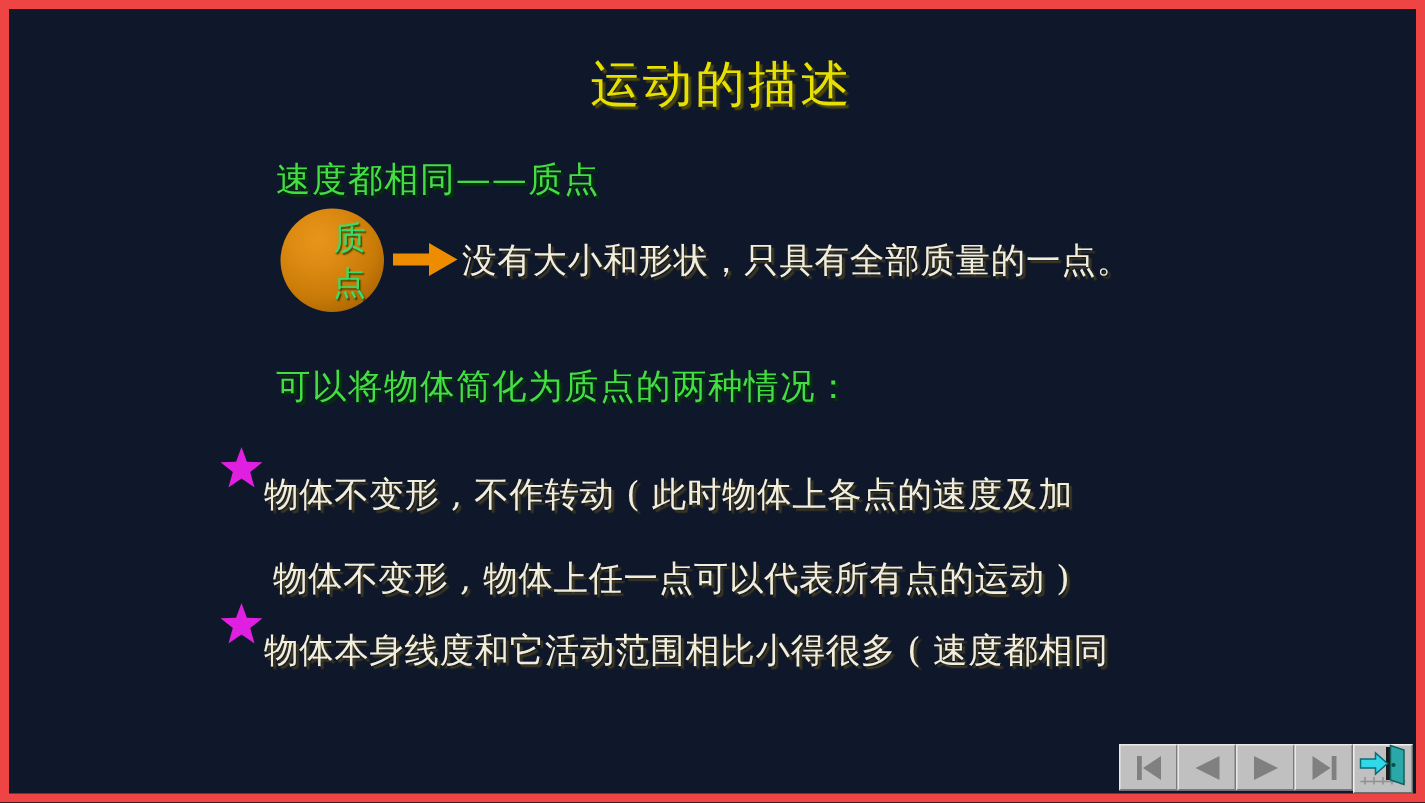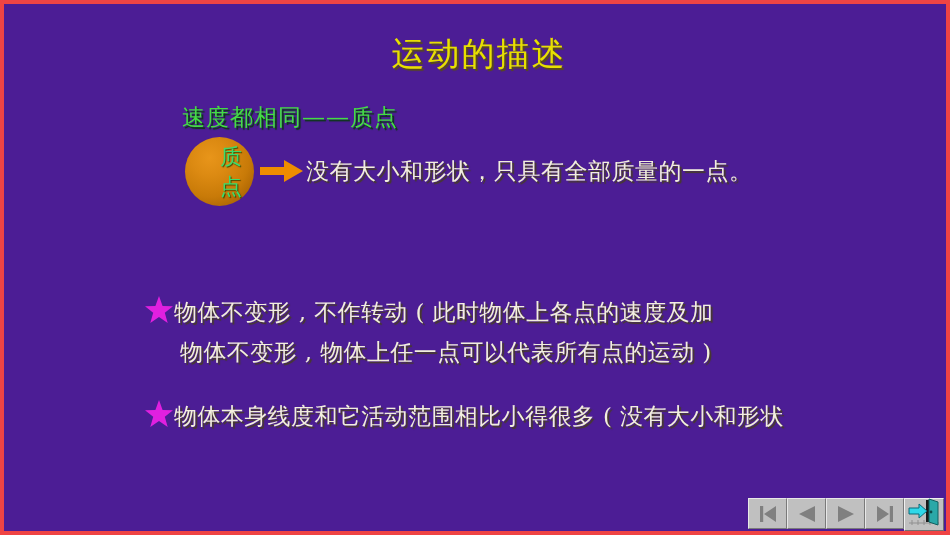--- a/index.html
+++ b/index.html
@@ -4,25 +4,25 @@
 <style>
   html, body {
     margin: 0;
     padding: 0;
     background: #000;
   }
   #slide {
     position: relative;
     width: 950px;
     height: 535px;
-    background: #4c1d95;
+    background: #0f172a;
     overflow: hidden;
     font-family: "DejaVu Serif", "Liberation Serif", serif;
     box-sizing: border-box;
-    border: 4px solid #ef4444;
+    border: 6px solid #ef4444;
   }
 
   
   #title {
     position: absolute;
     left: 0;
     top: 28px;
     width: 950px;
     text-align: center;
     font-family: "DejaVu Serif", "Liberation Serif", serif;
@@ -114,20 +114,21 @@
     margin-top: 3px;
   }
   .bullet-line {
     font-family: "DejaVu Serif", "Liberation Serif", serif;
     font-size: 23px;
     letter-spacing: 0.4px;
     color: #f2eede;
     text-shadow: 2px 2px 1px rgba(70,62,30,0.9);
     white-space: nowrap;
     line-height: 40px;
+    margin-top: 16px;
   }
   .bullet-line.cont {
     margin-left: 36px;
   }
 
   
   #nav-bar {
     position: absolute;
     right: 2px;
     bottom: 2px;
@@ -181,41 +182,42 @@
   </div>
 
   <div id="particle-arrow">
     <svg width="44" height="24" viewBox="0 0 44 24">
       <polygon points="0,8 24,8 24,1 43,12 24,23 24,16 0,16" fill="#ee8c00"></polygon>
     </svg>
   </div>
 
   <div class="body-text" id="definition-text">没有大小和形状，只具有全部质量的一点。</div>
 
+  <div class="green-head" id="subtitle-cases">可以将物体简化为质点的两种情况：</div>
 
   <div class="bullet-block" id="bullet-1">
     <div class="bullet-row-first">
       <span class="star-icon">
         <svg width="30" height="30" viewBox="0 0 30 30">
           <polygon points="15,1 18.6,10.9 29,11.2 20.8,17.7 23.7,28 15,22 6.3,28 9.2,17.7 1,11.2 11.4,10.9" fill="#e020e0"></polygon>
         </svg>
       </span>
       <span class="bullet-line">物体不变形 , 不作转动 ( 此时物体上各点的速度及加</span>
     </div>
     <div class="bullet-line cont">物体不变形 , 物体上任一点可以代表所有点的运动 )</div>
   </div>
 
   <div class="bullet-block" id="bullet-2">
     <div class="bullet-row-first">
       <span class="star-icon">
         <svg width="30" height="30" viewBox="0 0 30 30">
           <polygon points="15,1 18.6,10.9 29,11.2 20.8,17.7 23.7,28 15,22 6.3,28 9.2,17.7 1,11.2 11.4,10.9" fill="#e020e0"></polygon>
         </svg>
       </span>
-      <span class="bullet-line">物体本身线度和它活动范围相比小得很多 ( 没有大小和形状</span>
+      <span class="bullet-line">物体本身线度和它活动范围相比小得很多 ( 速度都相同</span>
     </div>
   </div>
 
   <div id="nav-bar">
 
     <div class="nav-btn">
       <span>
         <svg width="22" height="18" viewBox="0 0 22 18">
           <rect x="3" y="1" width="3.2" height="16" fill="#808080"></rect>
           <polygon points="19,1 19,17 7,9" fill="#808080"></polygon>

